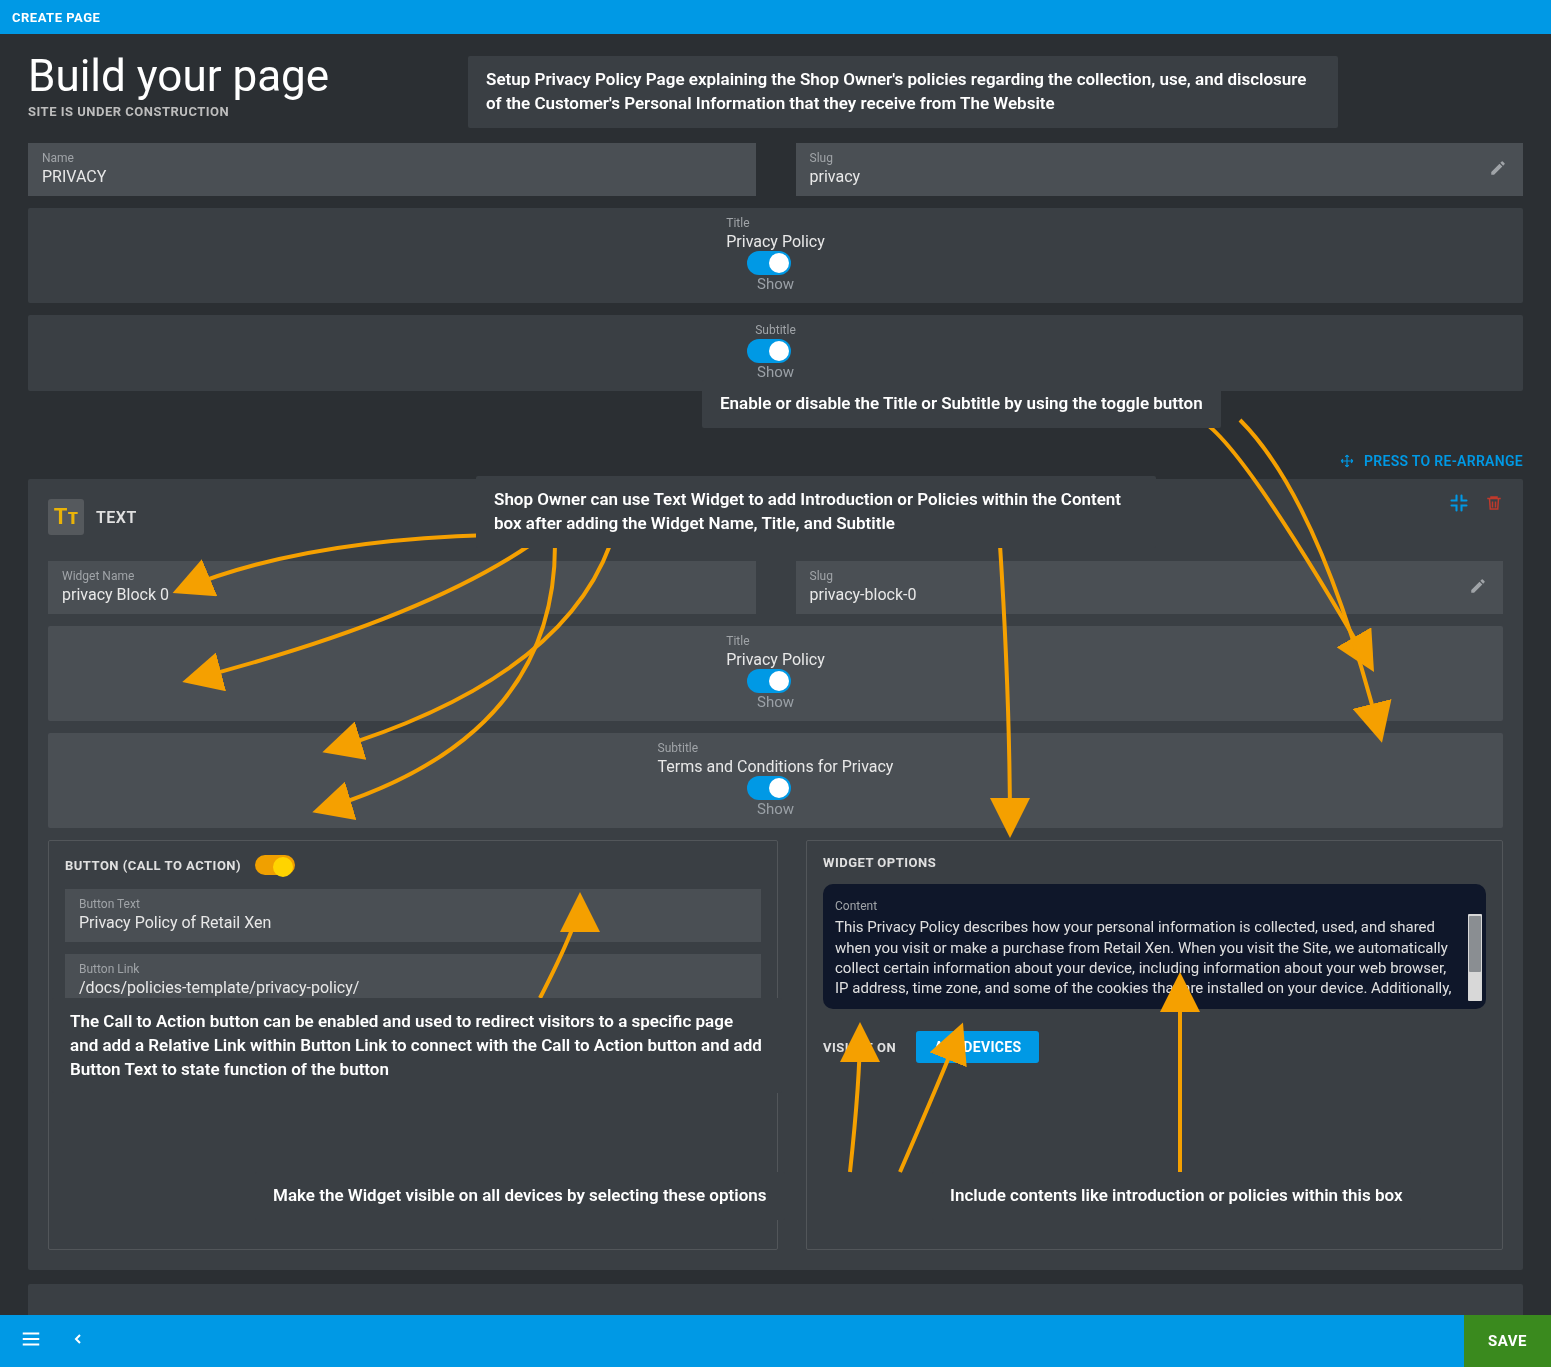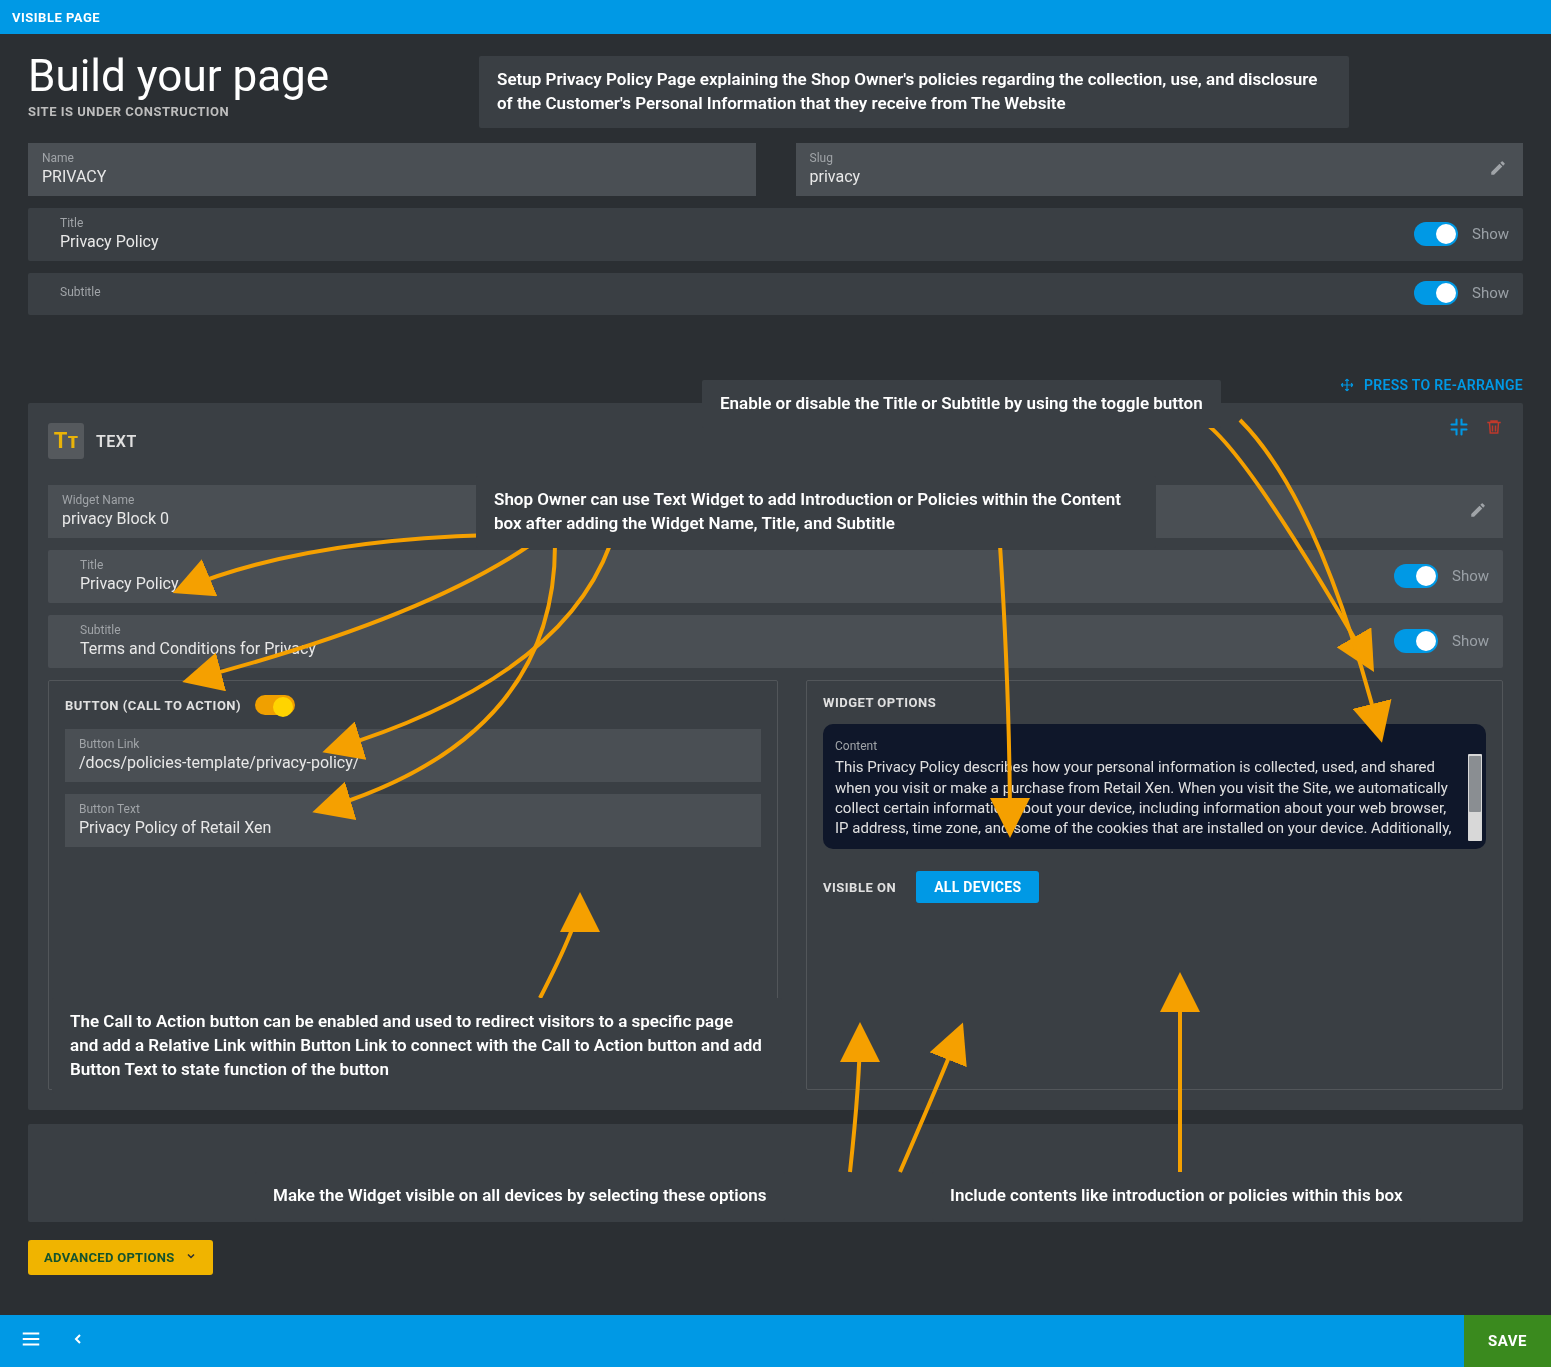--- a/index.html
+++ b/index.html
@@ -48,21 +48,21 @@
     background: #3a3f44;
     color: #fff;
     font-size: 17px;
     font-weight: 600;
     padding: 12px 18px;
     border-radius: 2px;
     line-height: 1.4;
     position: absolute;
     z-index: 50;
   }
-  .callout-top { top: 56px; left: 479px; width: 870px; }
+  .callout-top { top: 56px; left: 468px; width: 870px; }
   .callout-toggle { top: 380px; left: 702px; }
   .callout-widget { top: 476px; left: 476px; width: 680px; }
   .callout-cta { top: 998px; left: 52px; width: 730px; }
   .callout-visible { top: 1172px; left: 255px; }
   .callout-content { top: 1172px; left: 932px; }
   .content { padding: 0 28px; }
   .field-row {
     display: flex;
     gap: 40px;
     margin-bottom: 12px;
@@ -87,24 +87,25 @@
     position: absolute;
     right: 16px;
     top: 50%;
     transform: translateY(-50%);
     color: #a0a4a8;
     cursor: pointer;
   }
   .toggle-row {
     background: #3a3f44;
     border-radius: 2px;
-    padding: 8px 14px 10px 32px;
+    padding: 8px 14px 10px 14px;
     margin-bottom: 12px;
     display: flex;
     align-items: center;
+    flex-direction: column;
   }
   .toggle-row .field-body { flex: 1; }
   .toggle-switch {
     width: 44px;
     height: 24px;
     background: #0099e5;
     border-radius: 12px;
     position: relative;
     cursor: pointer;
     margin-right: 14px;
@@ -324,21 +325,21 @@
     align-items: center;
     cursor: pointer;
     letter-spacing: 0.5px;
   }
   svg.arrow { position: absolute; z-index: 40; pointer-events: none; }
 </style>
 </head>
 <body>
 
 <div class="top-bar">
-  <span class="top-bar-label">VISIBLE PAGE</span>
+  <span class="top-bar-label">CREATE PAGE</span>
 </div>
 
 <div class="page-header">
   <div class="page-header-left">
     <div class="page-title">Build your page</div>
     <div class="page-subtitle">SITE IS UNDER CONSTRUCTION</div>
   </div>
 </div>
 
 <div class="callout callout-top">Setup Privacy Policy Page explaining the Shop Owner's policies regarding the collection, use, and disclosure of the Customer's Personal Information that they receive from The Website</div>
@@ -454,26 +455,26 @@
         <div class="toggle-label">Show</div>
       </div>
 
       <div class="widget-cols">
         <div class="cta-panel">
           <div class="cta-header">
             <span class="cta-title">BUTTON (CALL TO ACTION)</span>
             <div class="toggle-switch yellow" style="width:40px;height:20px;"></div>
           </div>
           <div class="field">
+            <div class="field-label">Button Text</div>
+            <div class="field-value">Privacy Policy of Retail Xen</div>
+          </div>
+          <div class="field">
             <div class="field-label">Button Link</div>
             <div class="field-value">/docs/policies-template/privacy-policy/</div>
-          </div>
-          <div class="field">
-            <div class="field-label">Button Text</div>
-            <div class="field-value">Privacy Policy of Retail Xen</div>
           </div>
         </div>
 
         <div class="options-panel">
           <div class="options-title">WIDGET OPTIONS</div>
           <div class="content-box">
             <div class="content-label">Content</div>
             <div class="content-text">This Privacy Policy describes how your personal information is collected, used, and shared when you visit or make a purchase from Retail Xen. When you visit the Site, we automatically collect certain information about your device, including information about your web browser, IP address, time zone, and some of the cookies that are installed on your device. Additionally, as you browse the Site, we collect information</div>
             <div class="scrollbar-fake"></div>
           </div>

